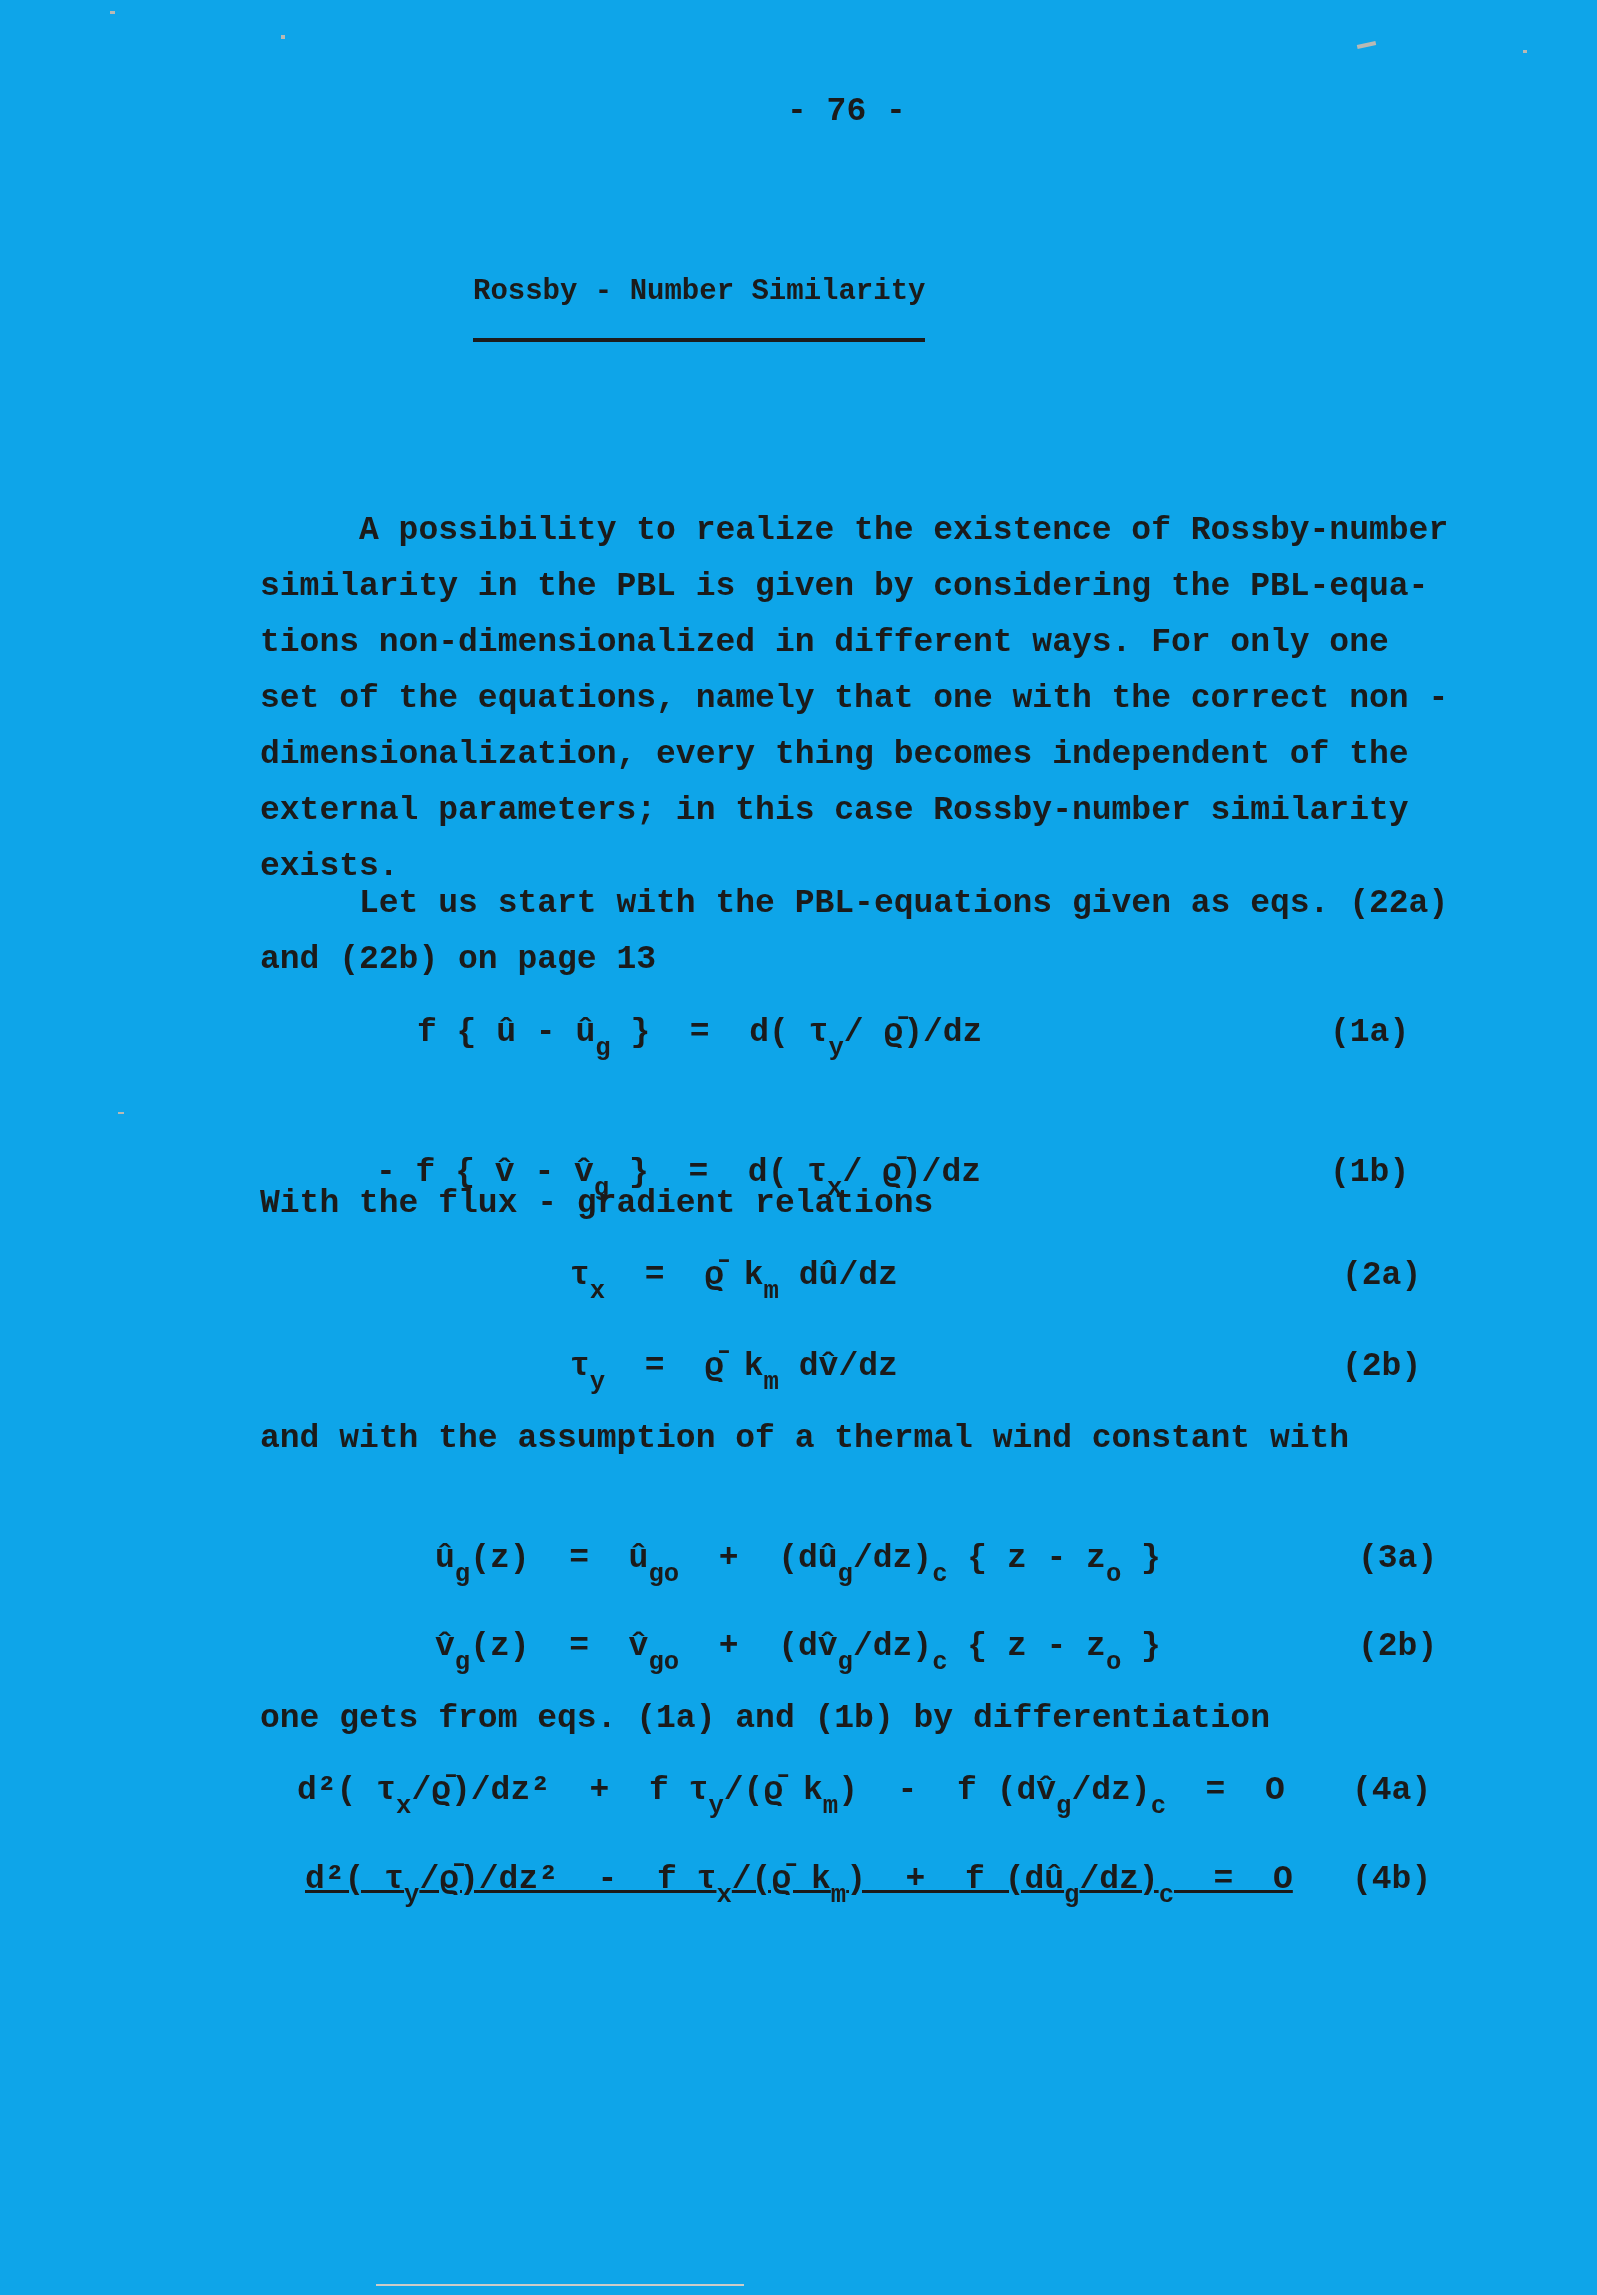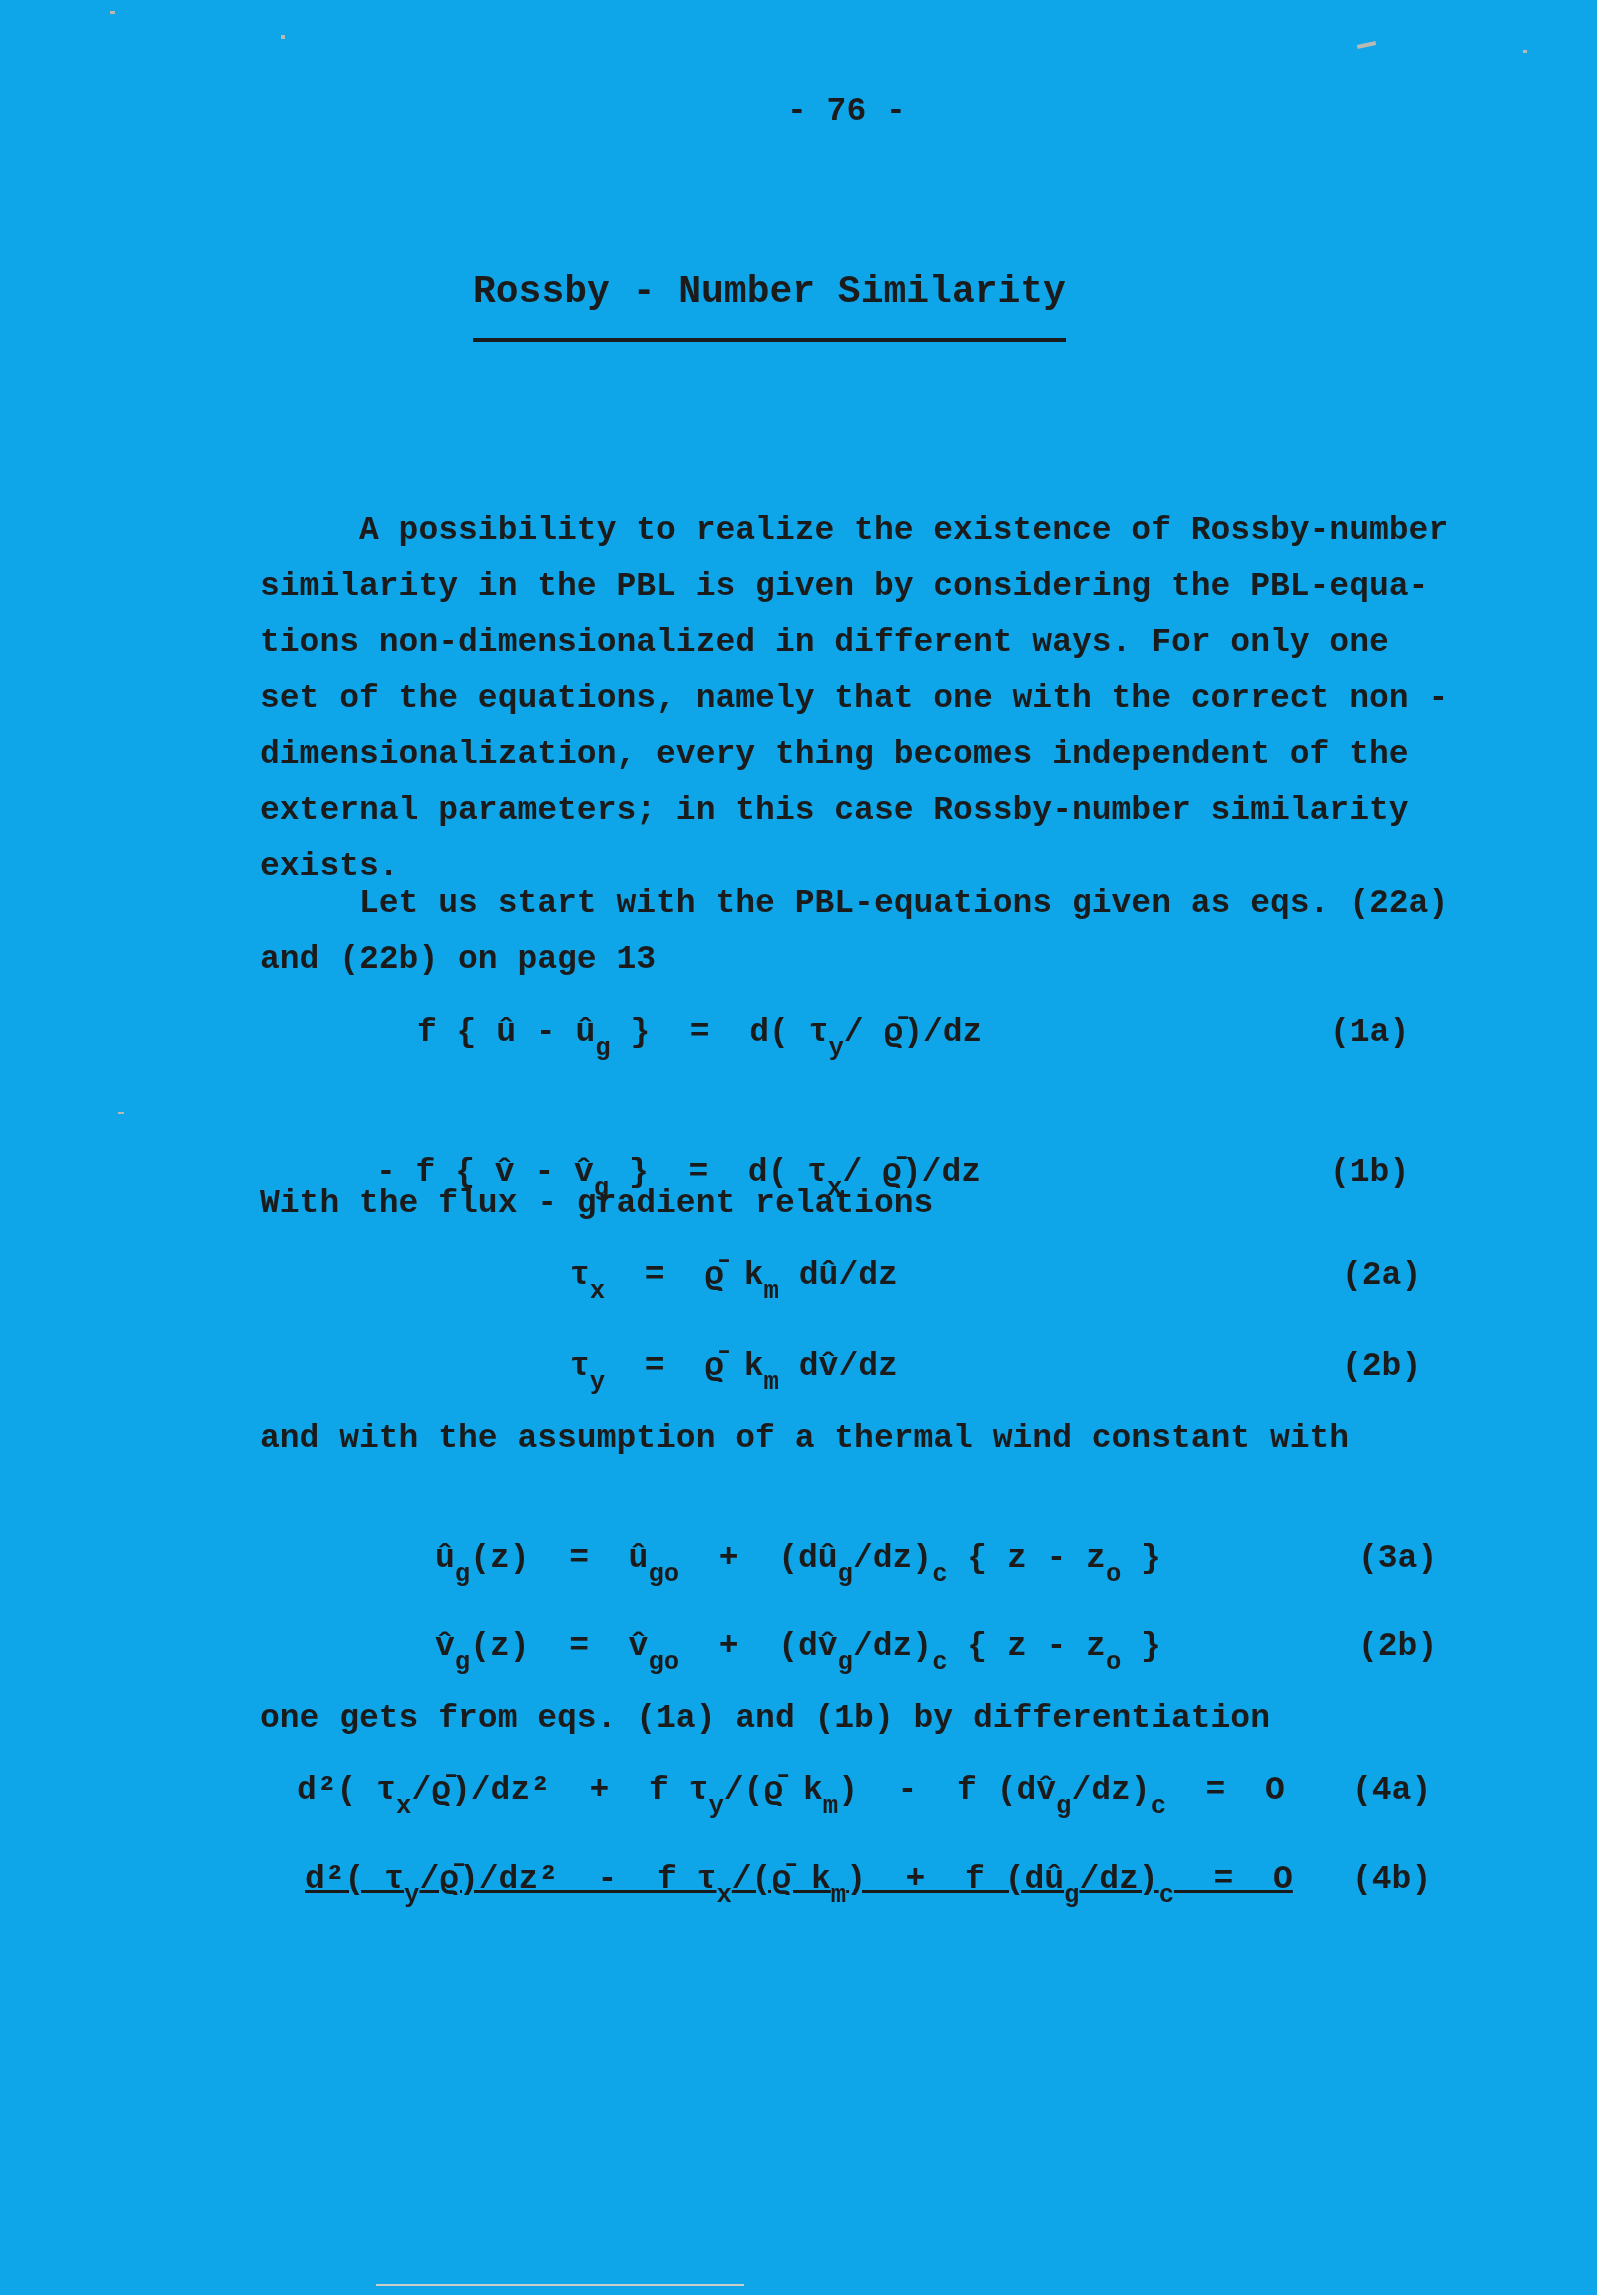--- a/index.html
+++ b/index.html
@@ -15,21 +15,21 @@
   }
   .tblock {
     position:absolute;
     font-size:33px;
     line-height:56px;
     white-space:pre;
   }
   .tblock .line { white-space:pre; }
   .heading {
     position:absolute;
-    font-size:38px;
+    font-size:29px;
     line-height:40px;
     white-space:pre;
   }
   .heading .u {
     display:inline-block;
     padding-bottom:25.6px;
     border-bottom:4px solid #1c1c1c;
   }
   .eq-row {
     position:absolute;

